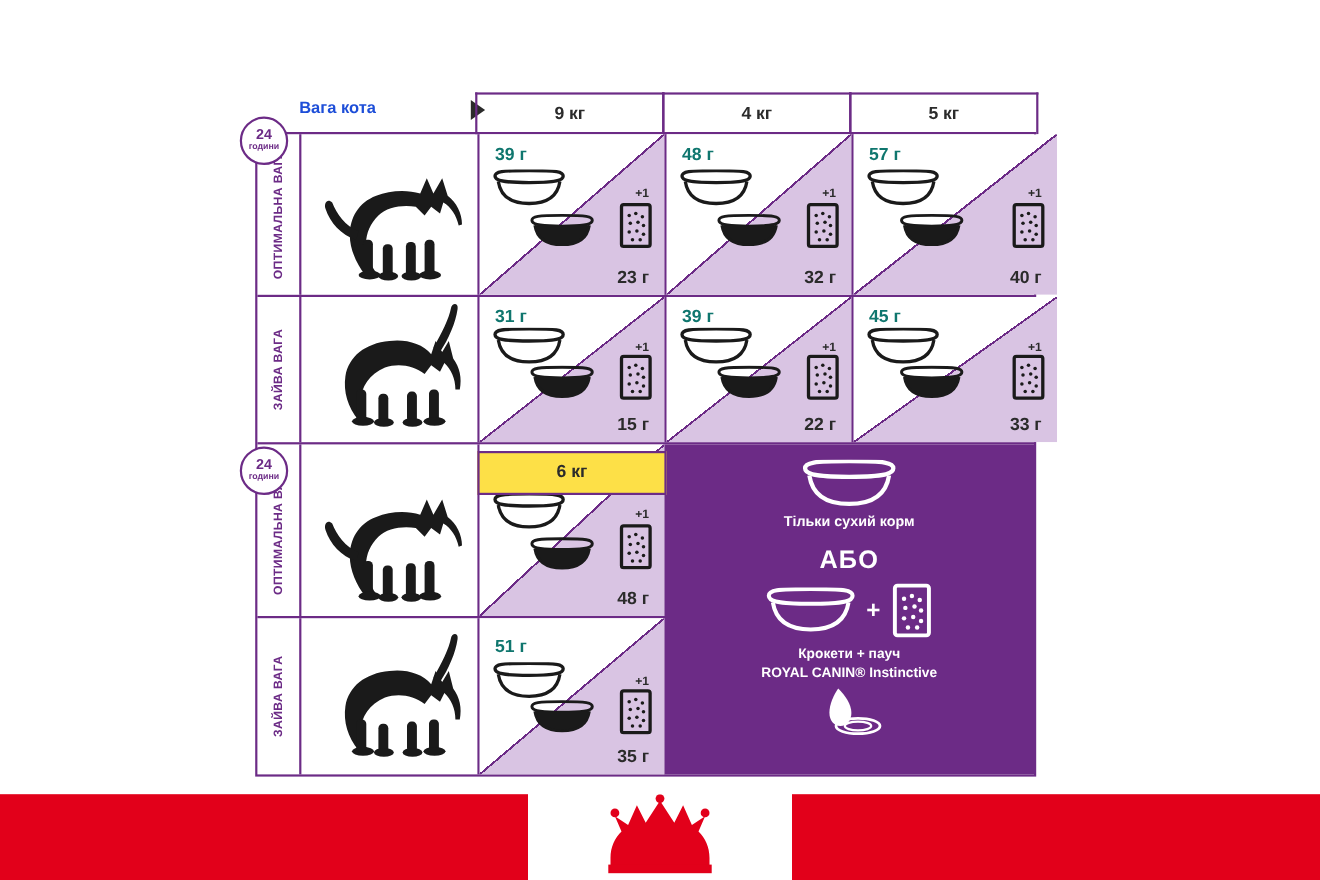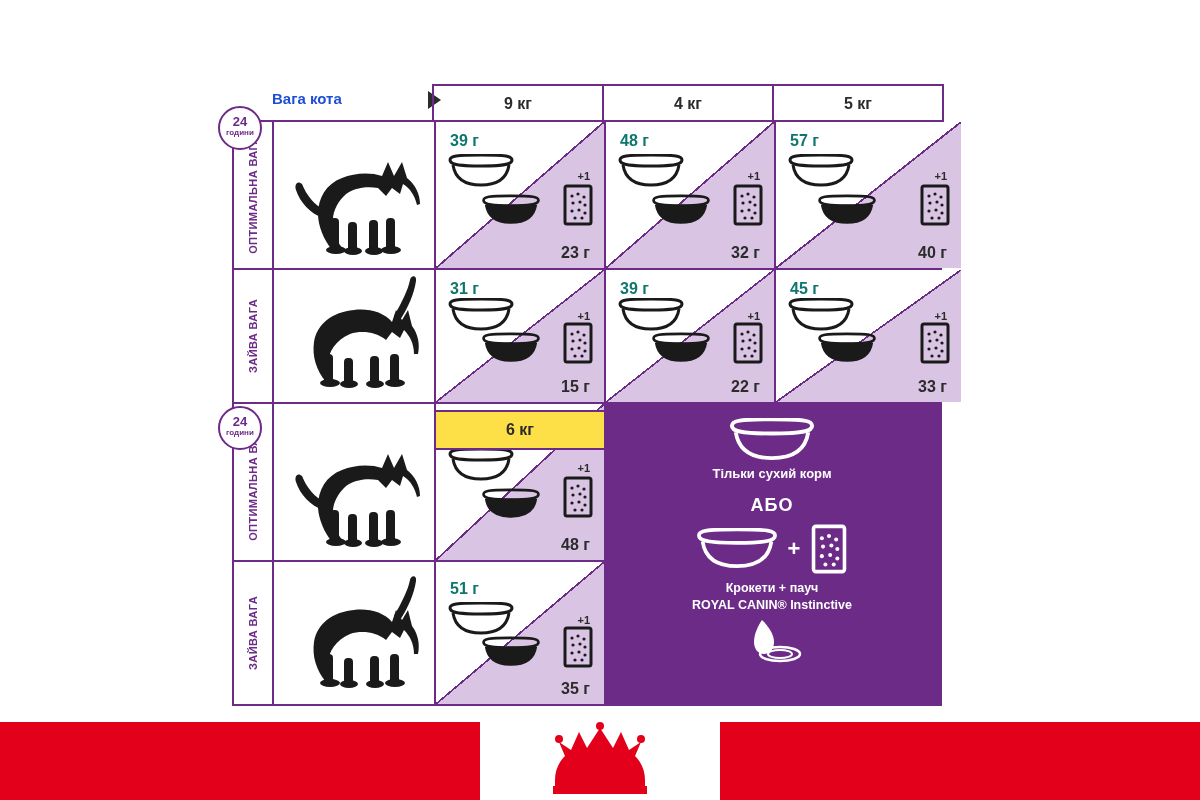--- a/index.html
+++ b/index.html
@@ -215,21 +215,21 @@
     text-align: center;
     box-sizing: border-box;
     padding-top: 12px;
   }
   .panel .ptxt {
     font-size: 13px;
     font-weight: bold;
     margin-top: 4px;
   }
   .panel .pbig {
-    font-size: 18px;
+    font-size: 23px;
     font-weight: bold;
     margin: 14px 0 8px 0;
     letter-spacing: 1px;
   }
   .panel .psmall {
     font-size: 12.5px;
     font-weight: bold;
     line-height: 1.35;
     margin-top: 6px;
   }

